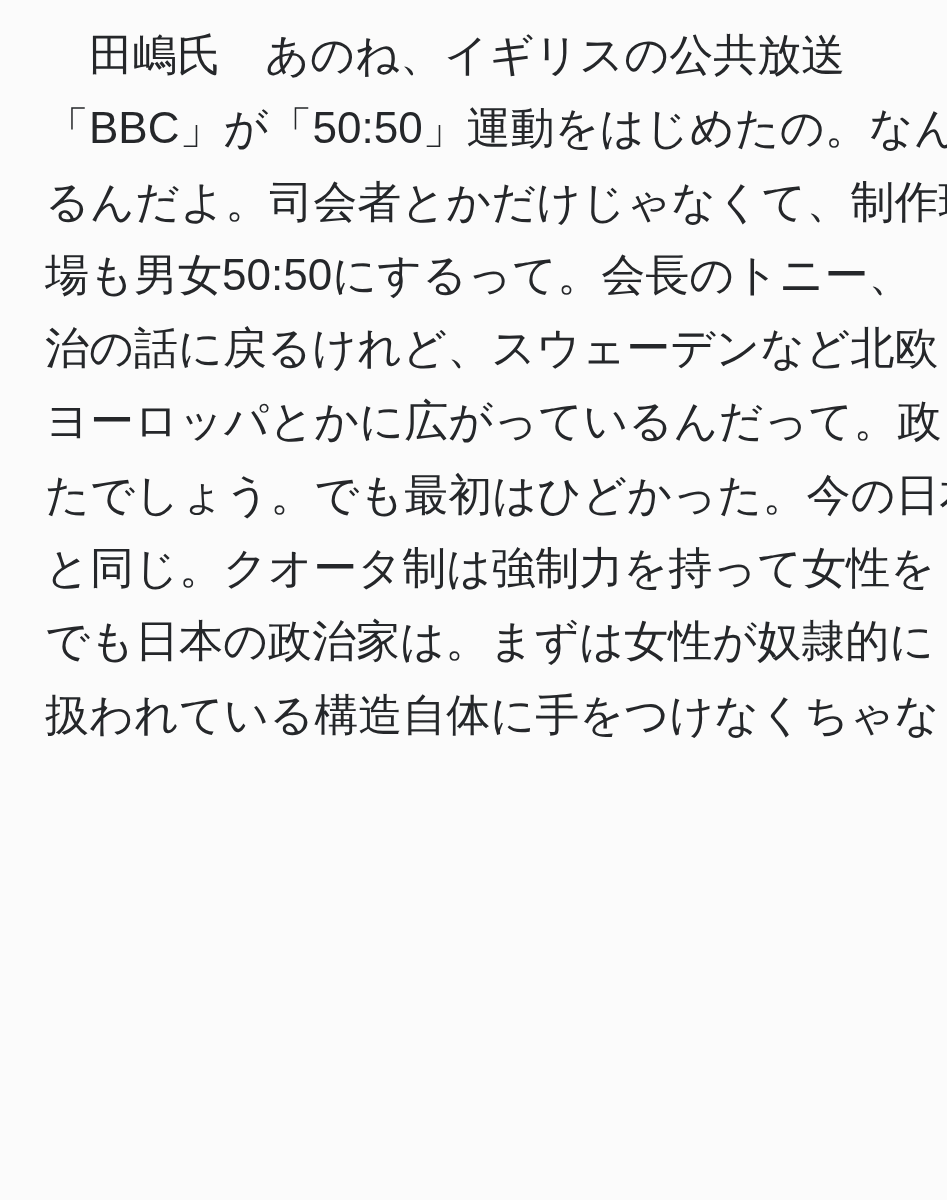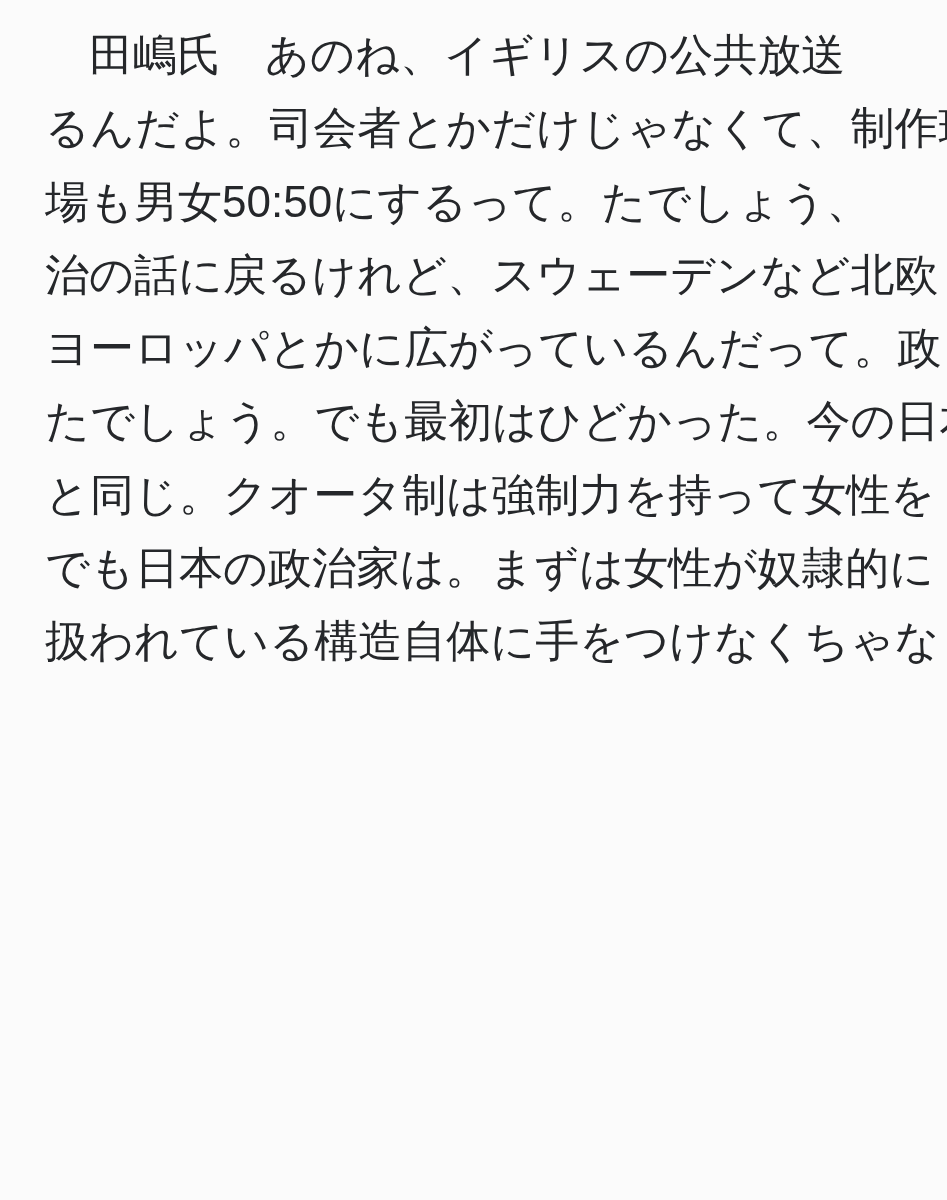--- a/index.html
+++ b/index.html
@@ -35,22 +35,23 @@
     margin-top: 73.3px; 
   }
 </style>
 </head>
 <body>
 
 <main class="article">
 
   <section class="paragraph">
     <p class="line">　田嶋氏　あのね、イギリスの公共放送</p>
+    <p class="line">「BBC」が「50:50」運動をはじめたの。なん</p>
     <p class="line">るんだよ。司会者とかだけじゃなくて、制作現</p>
-    <p class="line">場も男女50:50にするって。たでしょう、</p>
+    <p class="line">場も男女50:50にするって。会長のトニー、</p>
     <p class="line">治の話に戻るけれど、スウェーデンなど北欧</p>
     <p class="line">ヨーロッパとかに広がっているんだって。政</p>
     <p class="line">たでしょう。でも最初はひどかった。今の日本</p>
     <p class="line">と同じ。クオータ制は強制力を持って女性を</p>
     <p class="line">でも日本の政治家は。まずは女性が奴隷的に</p>
     <p class="line">扱われている構造自体に手をつけなくちゃな</p>
   </section>
 
 
 </main>

